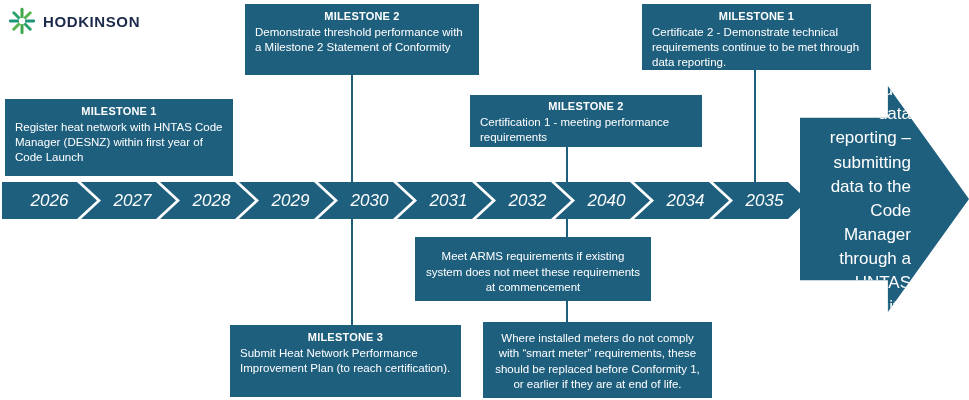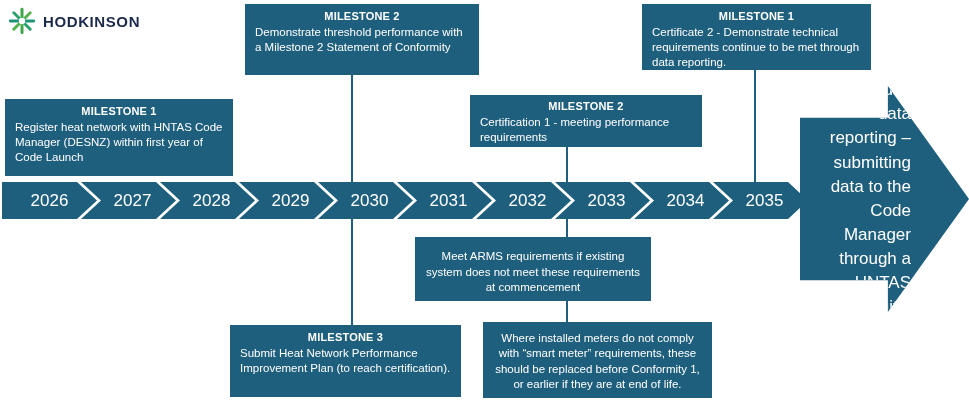--- a/index.html
+++ b/index.html
@@ -36,20 +36,21 @@
   #c-meters-up { left:566px; top:301px; height:21px; }
   #c-m5-down   { left:754px; top:70px;  height:112px; }
 
   
   .chev {
     position:absolute; top:182px; width:95px; height:37px;
     background:#1f5f7e; color:#ffffff;
     display:flex; align-items:center; justify-content:center;
     font-size:17px; padding-left:8px;
     clip-path:polygon(0 0, 75px 0, 100% 50%, 75px 100%, 0 100%, 20px 50%);
+    font-style:italic;
   }
   .chev.first { clip-path:polygon(0 0, 75px 0, 100% 50%, 75px 100%, 0 100%); padding-left:0; }
   #y0 { left:2px; }   #y1 { left:81px; }  #y2 { left:160px; } #y3 { left:239px; }
   #y4 { left:318px; } #y5 { left:397px; } #y6 { left:476px; } #y7 { left:555px; }
   #y8 { left:634px; } #y9 { left:713px; }
 
   
   .big-arrow {
     position:absolute; left:800px; top:86px; width:169px; height:226px;
     background:#1f5f7e;
@@ -134,21 +135,21 @@
     <div class="chev" id="y4">
         <span>2030</span>
       </div>
     <div class="chev" id="y5">
         <span>2031</span>
       </div>
     <div class="chev" id="y6">
         <span>2032</span>
       </div>
     <div class="chev" id="y7">
-        <span>2033</span>
+        <span>2040</span>
       </div>
     <div class="chev" id="y8">
         <span>2034</span>
       </div>
     <div class="chev" id="y9">
         <span>2035</span>
       </div>
   </div>
 
   <div class="big-arrow">

